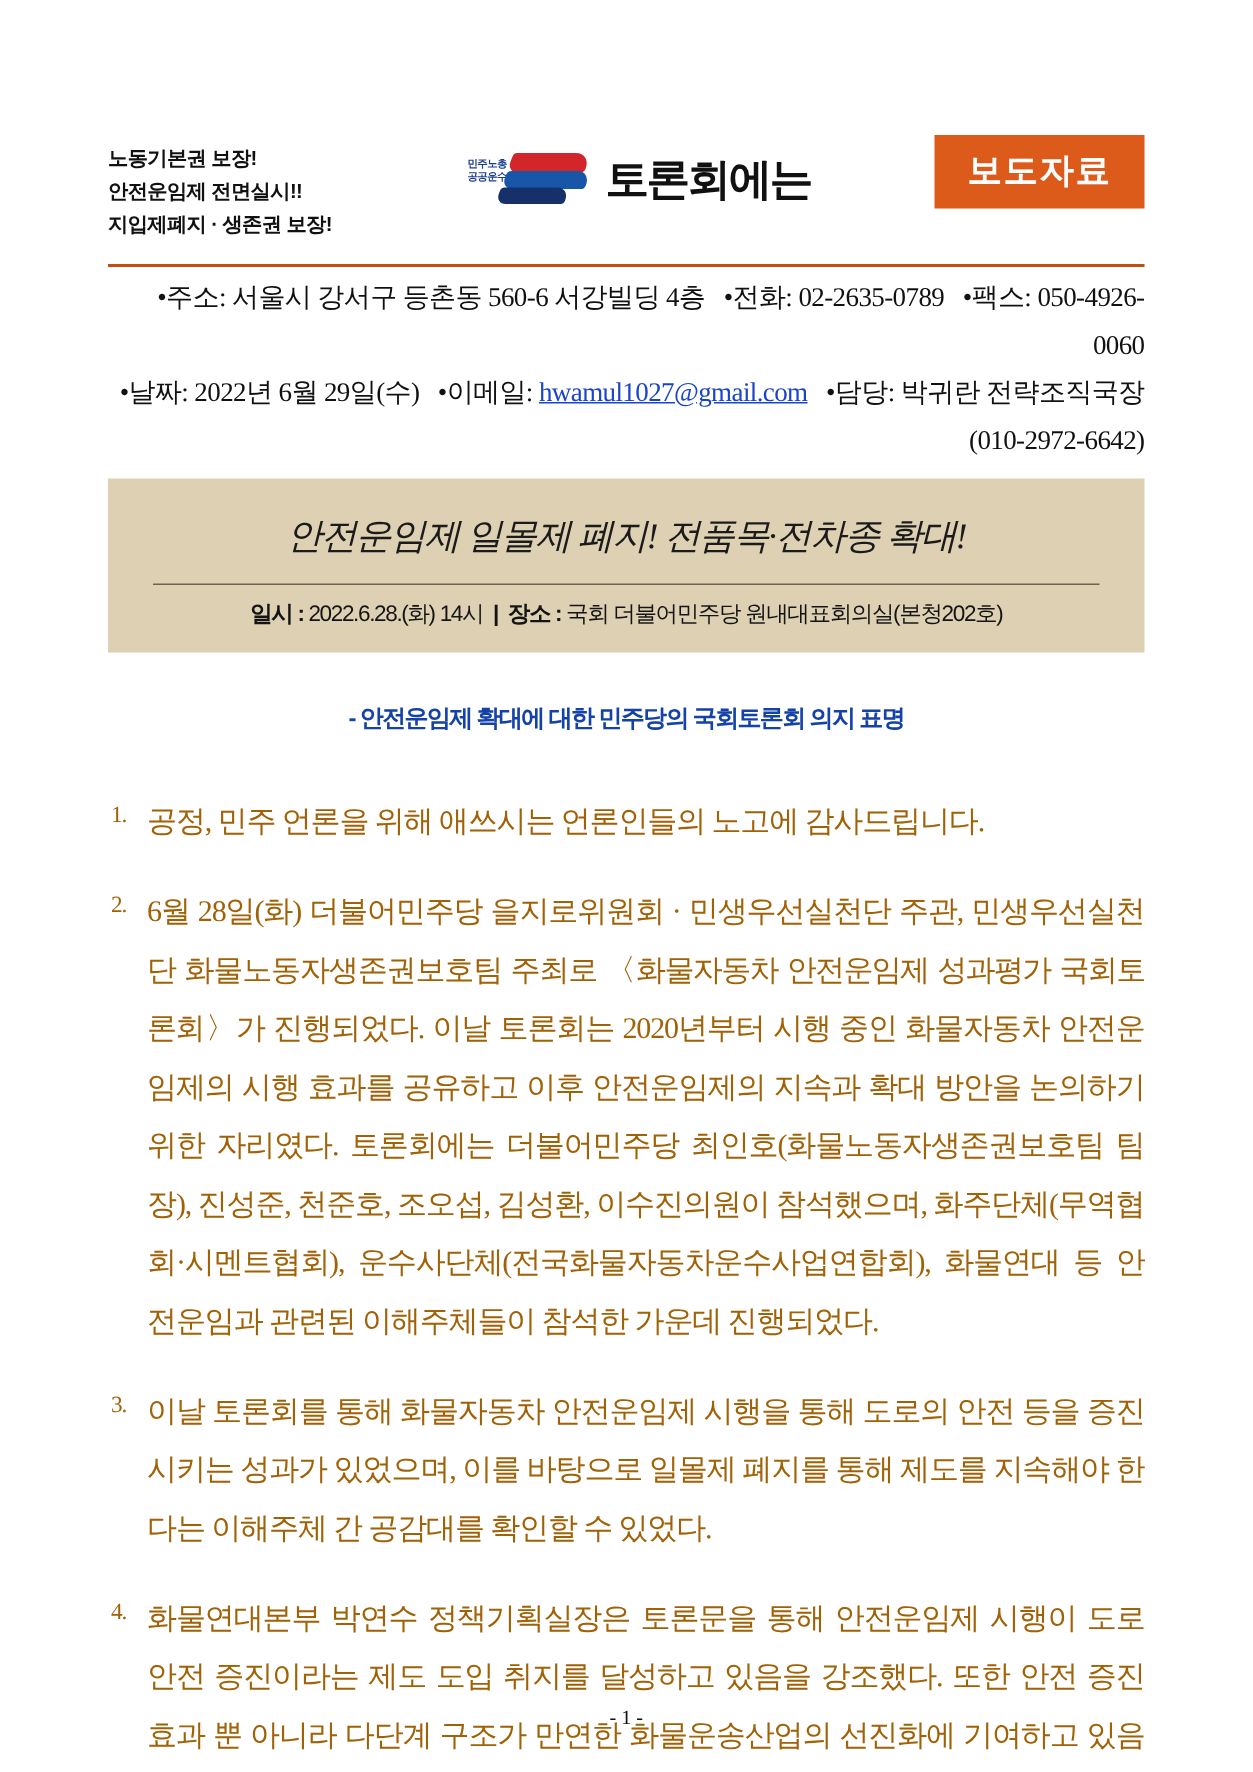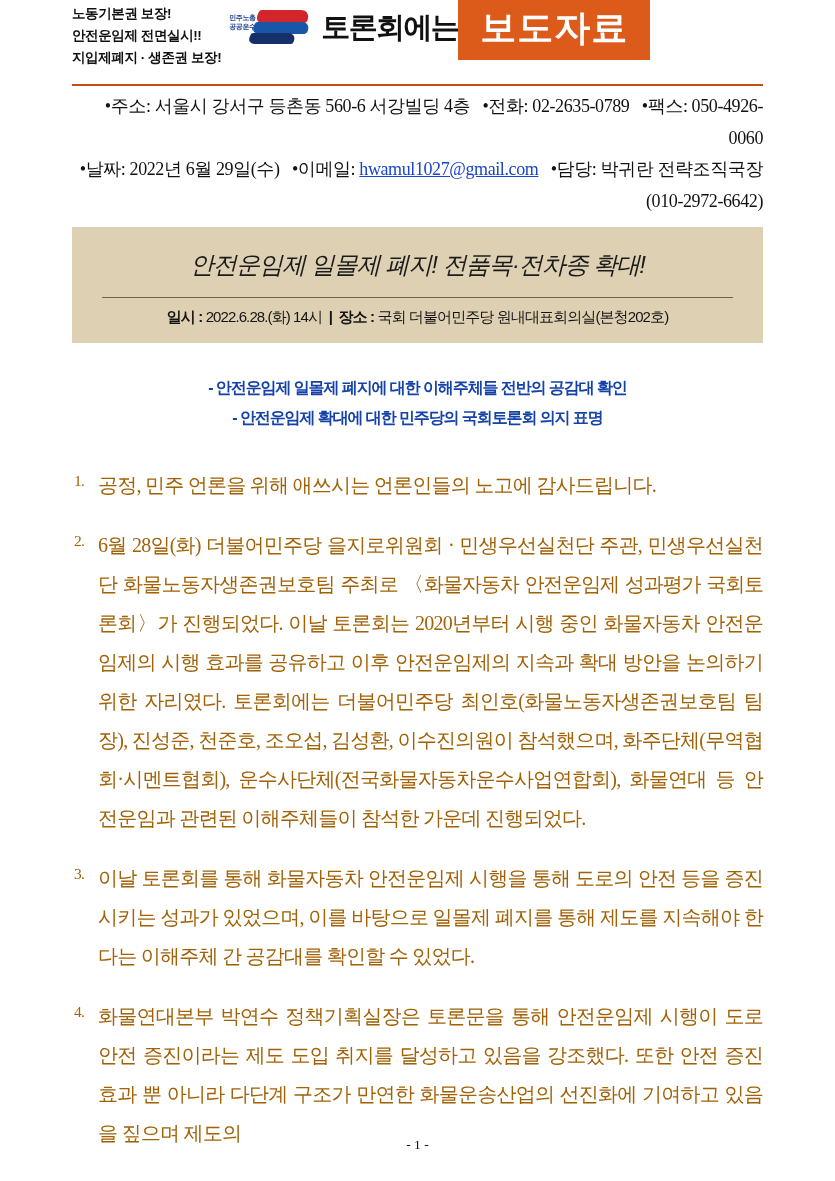--- a/index.html
+++ b/index.html
@@ -20,21 +20,22 @@
     height: 1181px;
     position: relative;
     box-sizing: border-box;
     padding: 0 72px;
   }
 
   
   .masthead {
     display: flex;
     align-items: flex-start;
-    justify-content: flex-start;
+    justify-content: space-between;
+    padding-top: 92px;
     height: 70px;
   }
   .slogan {
     font-family: "Liberation Sans", sans-serif;
     font-weight: bold;
     font-size: 13.5px;
     line-height: 1.62;
     letter-spacing: -0.4px;
     color: #111;
     padding-top: 3px;
@@ -95,21 +96,21 @@
     font-weight: bold;
     font-size: 29px;
     letter-spacing: -1.6px;
     color: #111;
   }
   .press-badge {
     background: #dc5b1b;
     color: #ffffff;
     font-family: "Liberation Sans", sans-serif;
     font-weight: bold;
-    font-size: 36px;
+    font-size: 23px;
     letter-spacing: 1px;
     padding: 12px 22px 14px;
     line-height: 1;
     margin-top: -2px;
     white-space: nowrap;
   }
 
   
   .rule-thick {
     border-top: 2.5px solid #c24f12;
@@ -129,21 +130,21 @@
   }
 
   
   .title-box {
     background: #ded0b2;
     margin-top: 6px;
     padding: 22px 26px 16px;
     text-align: center;
   }
   .title-kicker {
-    font-family: Liberation Sans, sans-serif;
+    font-family: Liberation Serif, serif;
     font-style: italic;
     font-size: 24px;
     letter-spacing: -1px;
     color: #1b1b1b;
     margin-bottom: 12px;
   }
   .title-main {
     font-family: "Liberation Sans", sans-serif;
     font-weight: bold;
     font-size: 29px;
@@ -276,21 +277,20 @@
       <span>:</span>
       <span class="light">2022.6.28.(화) 14시</span>
       <span>&nbsp;|&nbsp;</span>
       <span>장소</span>
       <span>:</span>
       <span class="light">국회 더불어민주당 원내대표회의실(본청202호)</span>
     </div>
   </div>
 
   <div class="lead-points">
-    <div>- 안전운임제 일몰제 폐지에 대한 이해주체들 전반의 공감대 확인</div>
     <div>- 안전운임제 확대에 대한 민주당의 국회토론회 의지 표명</div>
   </div>
 
   <ol class="body-list">
     <li>
       <span>공정, 민주 언론을 위해 애쓰시는 언론인들의 노고에 감사드립니다.</span>
     </li>
     <li>
       <span>6월 28일(화) 더불어민주당 을지로위원회 · 민생우선실천단 주관, 민생우선실천단 화물노동자생존권보호팀 주최로 </span><span class="b">〈화물자동차 안전운임제 성과평가 국회토론회〉</span><span>가 진행되었다. 이날 토론회는 2020년부터 시행 중인 화물자동차 안전운임제의 시행 효과를 공유하고 이후 안전운임제의 지속과 확대 방안을 논의하기 위한 자리였다. 토론회에는 더불어민주당 최인호(화물노동자생존권보호팀 팀장), 진성준, 천준호, 조오섭, 김성환, 이수진의원이 참석했으며, 화주단체(무역협회·시멘트협회), 운수사단체(전국화물자동차운수사업연합회), 화물연대 등 안전운임과 관련된 이해주체들이 참석한 가운데 진행되었다.</span>
     </li>

